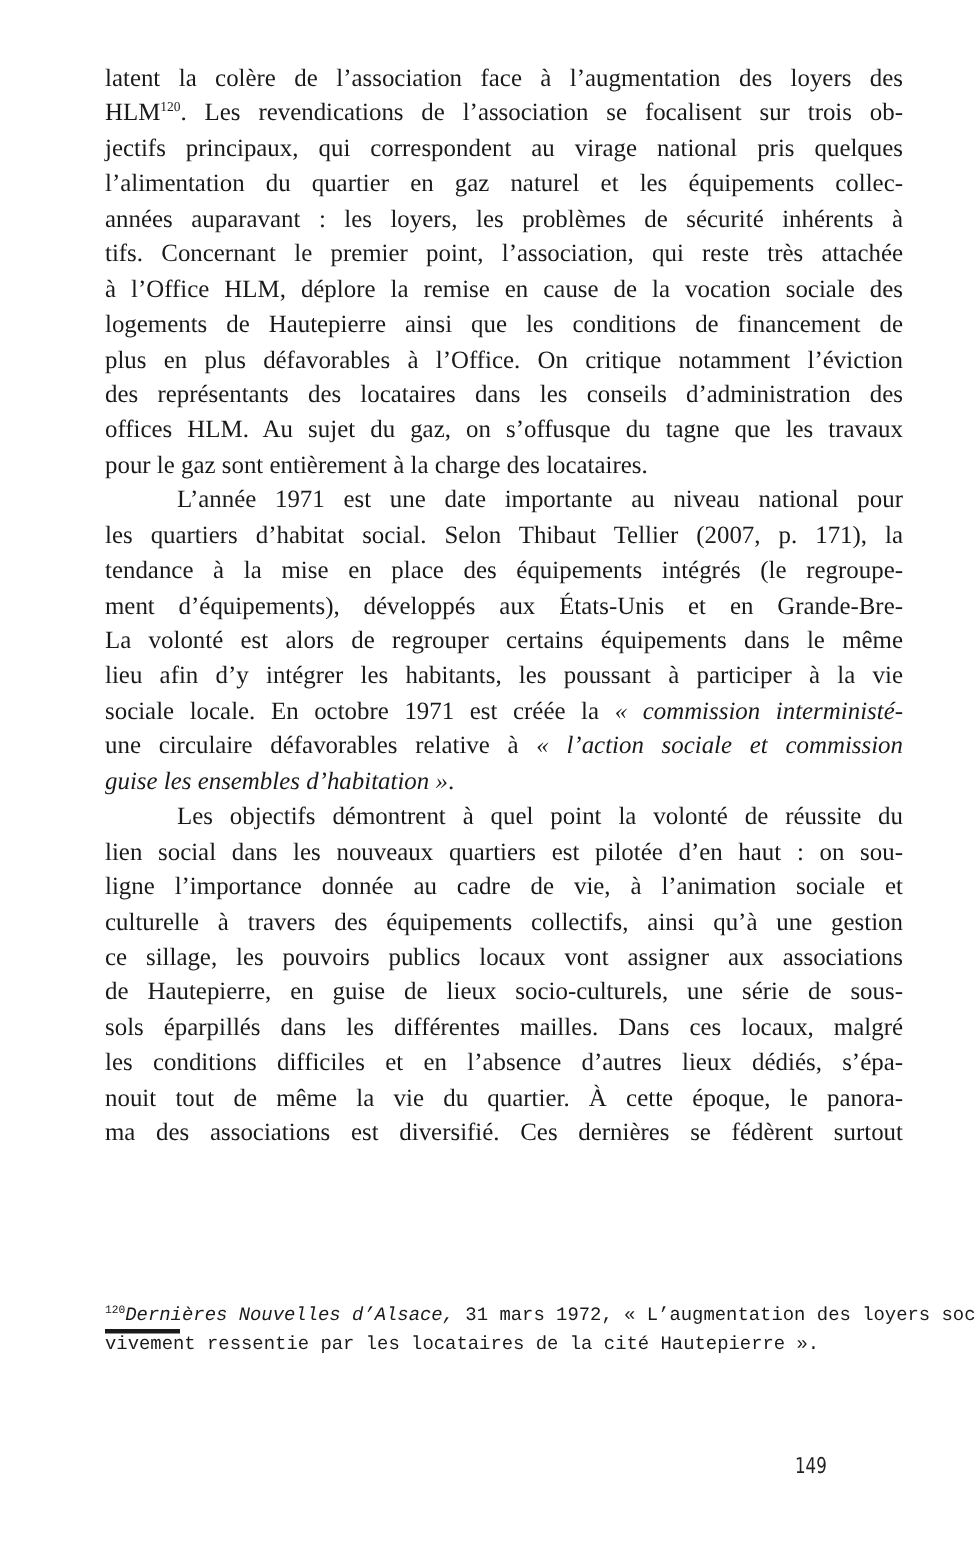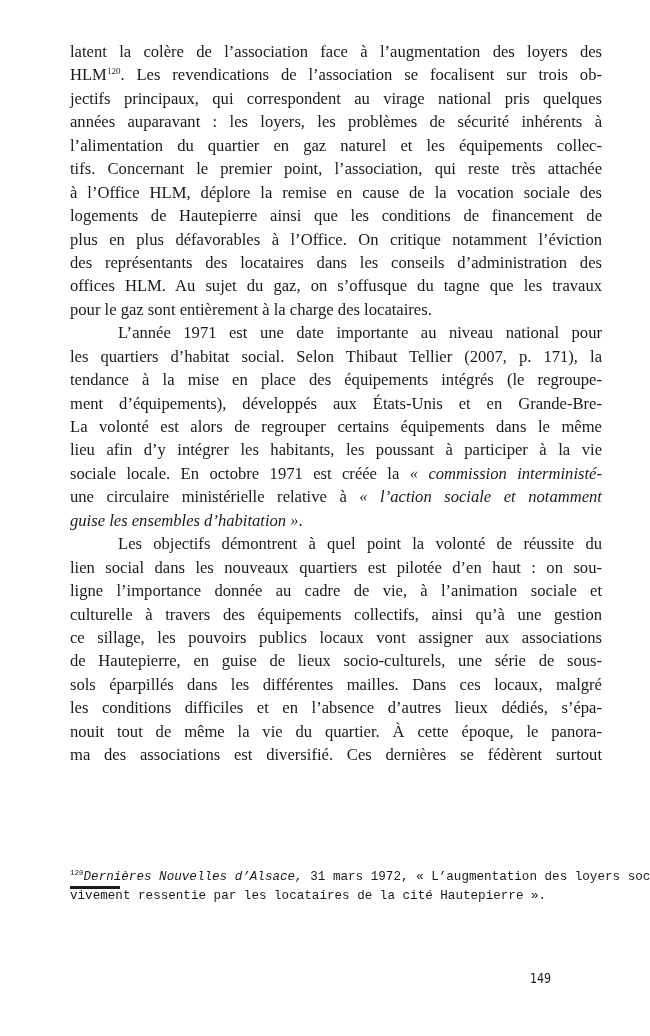--- a/index.html
+++ b/index.html
@@ -82,40 +82,40 @@
   </style>
 </head>
 <body>
 
 <div class="page body-text">
 
   <div>
     <span class="line">latent la colère de l’association face à l’augmentation des loyers des</span>
     <span class="line"><span>HLM</span><sup class="fnref">120</sup><span>. Les revendications de l’association se focalisent sur trois ob-</span></span>
     <span class="line">jectifs principaux, qui correspondent au virage national pris quelques</span>
+    <span class="line">l’alimentation du quartier en gaz naturel et les équipements collec-</span>
     <span class="line">années auparavant : les loyers, les problèmes de sécurité inhérents à</span>
-    <span class="line">l’alimentation du quartier en gaz naturel et les équipements collec-</span>
     <span class="line">tifs. Concernant le premier point, l’association, qui reste très attachée</span>
     <span class="line">à l’Office HLM, déplore la remise en cause de la vocation sociale des</span>
     <span class="line">logements de Hautepierre ainsi que les conditions de financement de</span>
     <span class="line">plus en plus défavorables à l’Office. On critique notamment l’éviction</span>
     <span class="line">des représentants des locataires dans les conseils d’administration des</span>
     <span class="line">offices HLM. Au sujet du gaz, on s’offusque du tagne que les travaux</span>
     <span class="line last">pour le gaz sont entièrement à la charge des locataires.</span>
   </div>
 
   <div>
     <span class="line indent">L’année 1971 est une date importante au niveau national pour</span>
     <span class="line">les quartiers d’habitat social. Selon Thibaut Tellier (2007, p. 171), la</span>
     <span class="line">tendance à la mise en place des équipements intégrés (le regroupe-</span>
     <span class="line">ment d’équipements), développés aux États-Unis et en Grande-Bre-</span>
     <span class="line">La volonté est alors de regrouper certains équipements dans le même</span>
     <span class="line">lieu afin d’y intégrer les habitants, les poussant à participer à la vie</span>
     <span class="line"><span>sociale locale. En octobre 1971 est créée la </span><span class="it">« commission interministé-</span></span>
-    <span class="line"><span>une circulaire ministérielle relative à </span><span class="it">« l’action sociale et notamment</span></span>
+    <span class="line"><span>une circulaire défavorables relative à </span><span class="it">« l’action sociale et commission</span></span>
     <span class="line last"><span class="it">guise les ensembles d’habitation »</span><span>.</span></span>
   </div>
 
   <div>
     <span class="line indent">Les objectifs démontrent à quel point la volonté de réussite du</span>
     <span class="line">lien social dans les nouveaux quartiers est pilotée d’en haut : on sou-</span>
     <span class="line">ligne l’importance donnée au cadre de vie, à l’animation sociale et</span>
     <span class="line">culturelle à travers des équipements collectifs, ainsi qu’à une gestion</span>
     <span class="line">ce sillage, les pouvoirs publics locaux vont assigner aux associations</span>
     <span class="line">de Hautepierre, en guise de lieux socio-culturels, une série de sous-</span>

